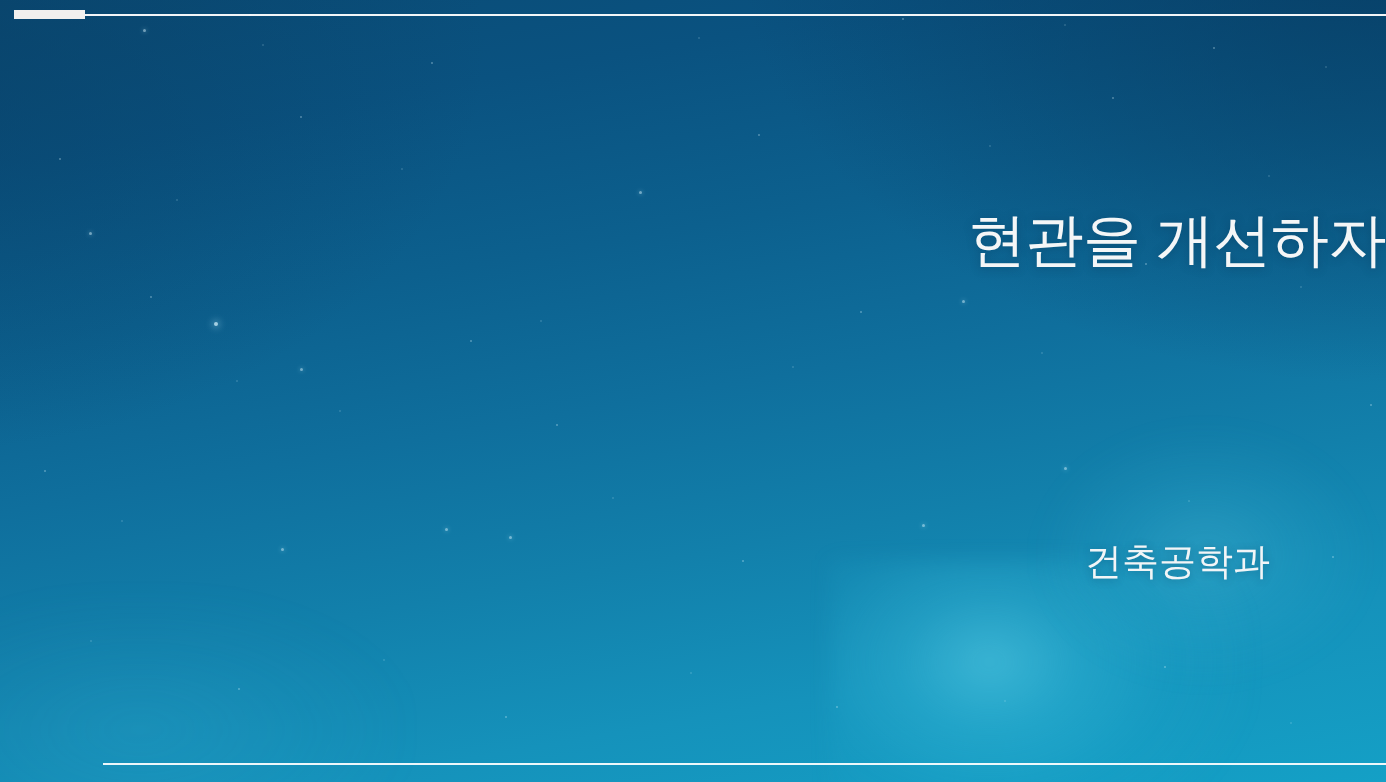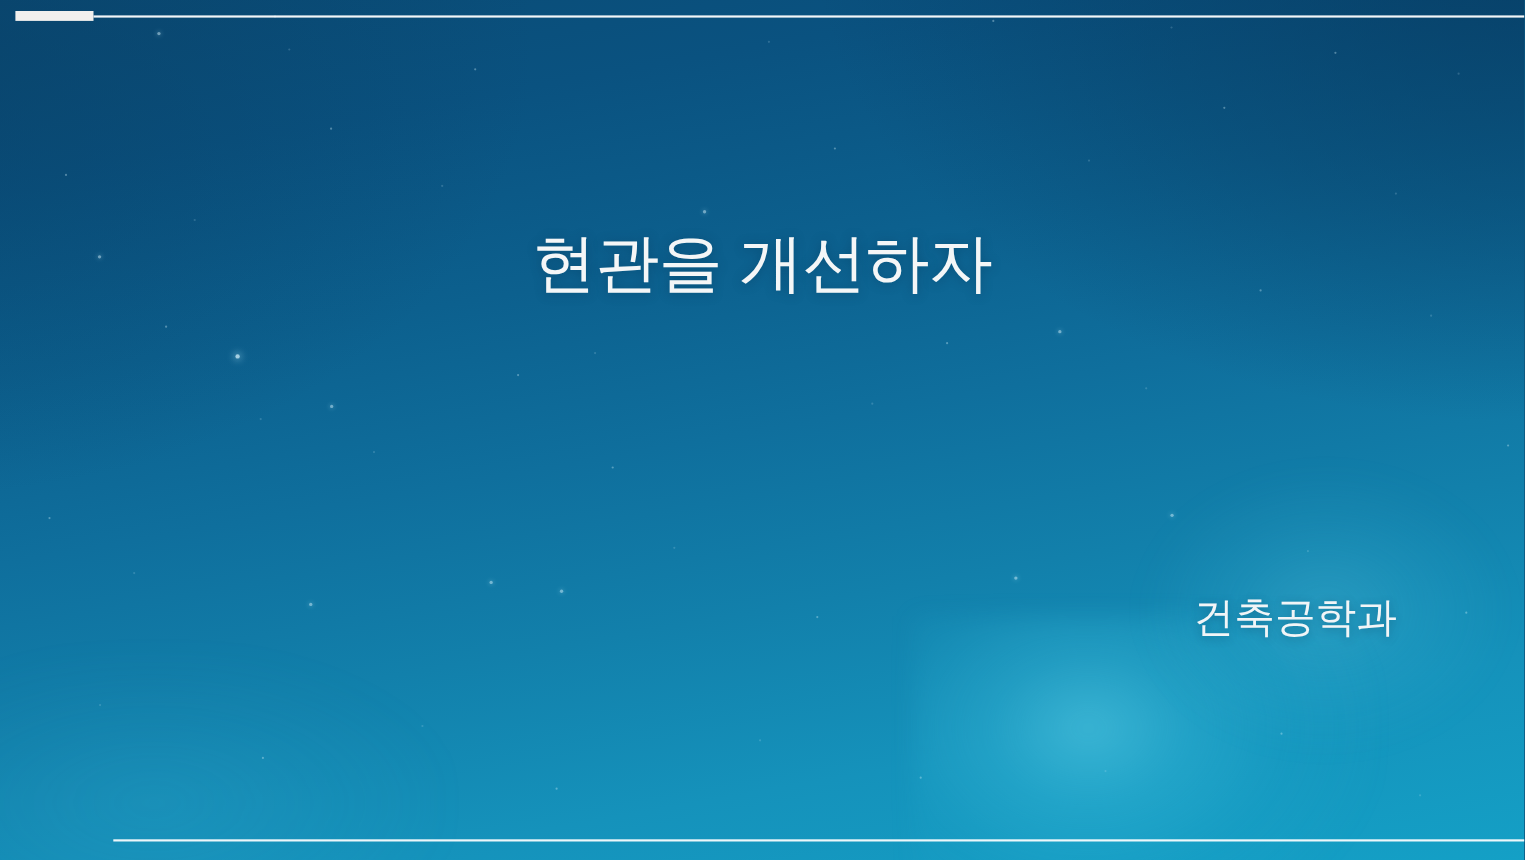--- a/index.html
+++ b/index.html
@@ -119,21 +119,21 @@
     width: 1283px; height: 2px;
     background: #ffffff;
     opacity: .92;
   }
 
   
   .title-block {
     position: absolute;
     left: 0; top: 206px;
     width: 1386px;
-    text-align: center;
+    text-align: right;
   }
   .title {
     display: inline-block;
     font-size: 58px;
     font-weight: 400;
     line-height: 1.18;
     color: #f4f6f7;
     letter-spacing: -0.5px;
     white-space: pre;
     text-shadow: 0 1px 10px rgba(4,44,72,.35);

